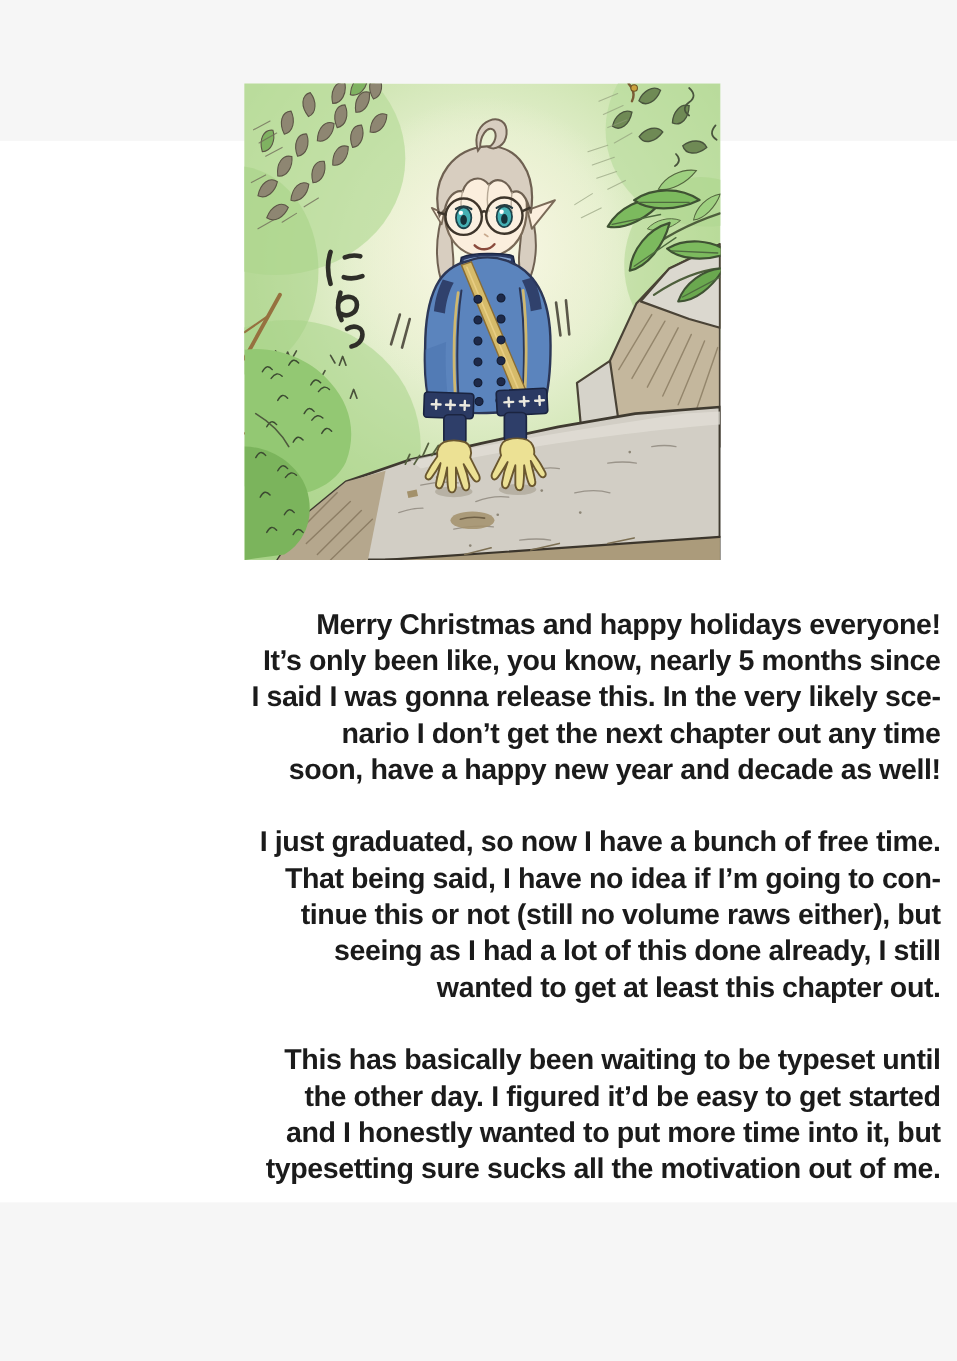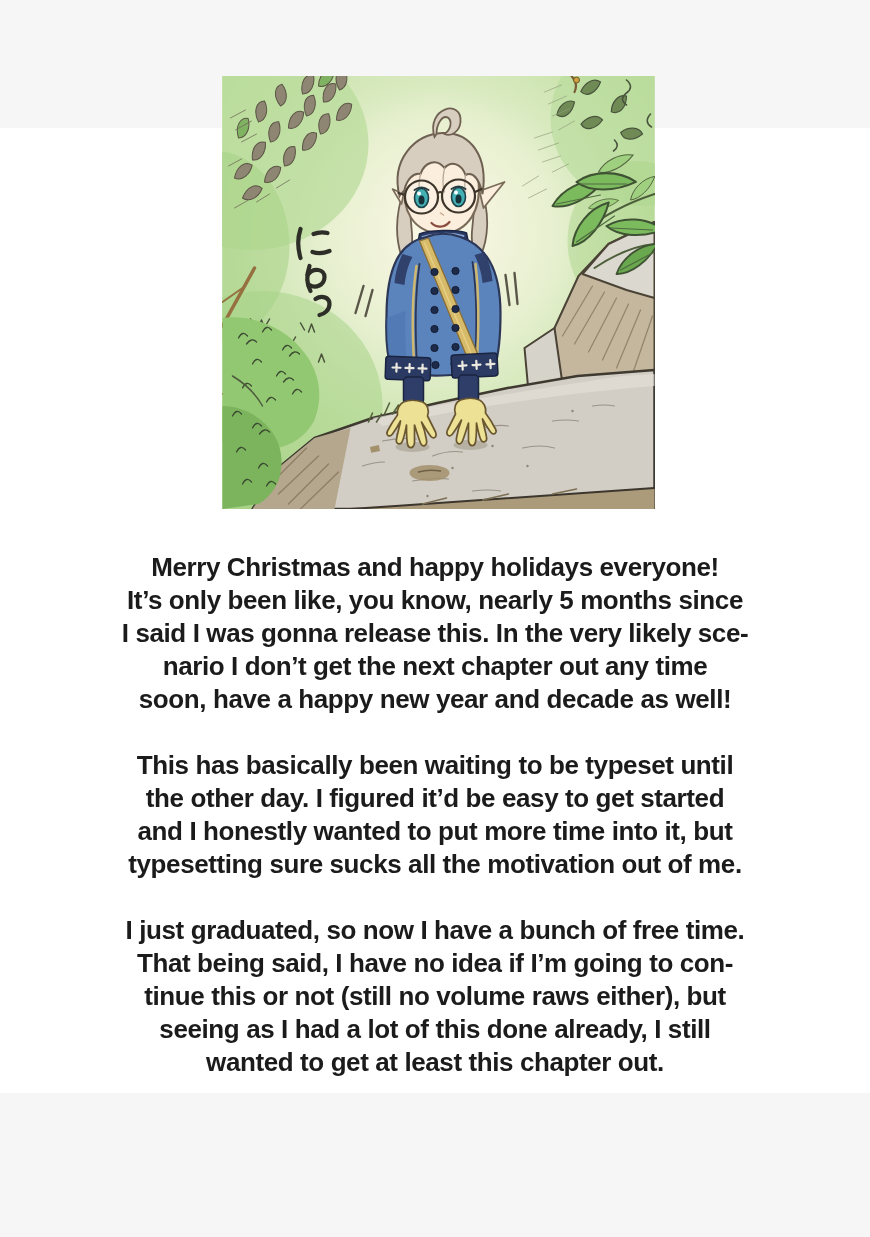--- a/index.html
+++ b/index.html
@@ -15,21 +15,21 @@
   .illust{
     position:absolute;left:222px;top:76px;width:433px;height:433px;display:block;
   }
   .notes{
     position:absolute;top:551px;left:50%;transform:translateX(-50%);
     width:840px;text-align:center;
   }
   .note-para{
     margin:0 0 33px 0;
     font-size:26px;line-height:33px;font-weight:700;letter-spacing:-0.4px;
-    color:#1b1b1b;white-space:pre-line;
+    color:#1b1b1b;white-space:pre-line;text-align:right;
   }
   svg .ln{fill:none;stroke-linecap:round;stroke-linejoin:round;}
 </style>
 </head>
 <body>
 
 <div class="page-root">
 
   <div class="panel"></div>
 
@@ -276,23 +276,23 @@
       </g>
     </g>
   </svg>
 
   <div class="notes">
       <p class="note-para">Merry Christmas and happy holidays everyone!
 It’s only been like, you know, nearly 5 months since
 I said I was gonna release this. In the very likely sce-
 nario I don’t get the next chapter out any time
 soon, have a happy new year and decade as well!</p>
-      <p class="note-para">This has basically been waiting to be typeset until
-the other day. I figured it’d be easy to get started
-and I honestly wanted to put more time into it, but
-typesetting sure sucks all the motivation out of me.</p>
       <p class="note-para">I just graduated, so now I have a bunch of free time.
 That being said, I have no idea if I’m going to con-
 tinue this or not (still no volume raws either), but
 seeing as I had a lot of this done already, I still
 wanted to get at least this chapter out.</p>
+      <p class="note-para">This has basically been waiting to be typeset until
+the other day. I figured it’d be easy to get started
+and I honestly wanted to put more time into it, but
+typesetting sure sucks all the motivation out of me.</p>
     </div>
 </div>
 
 </body></html>

